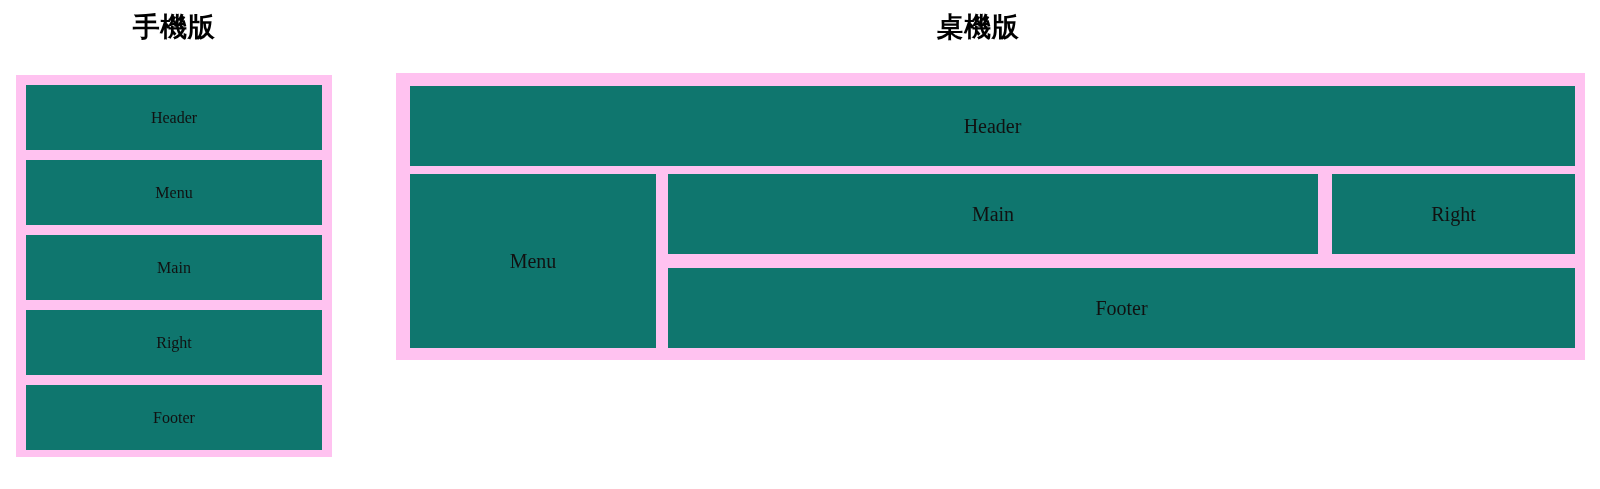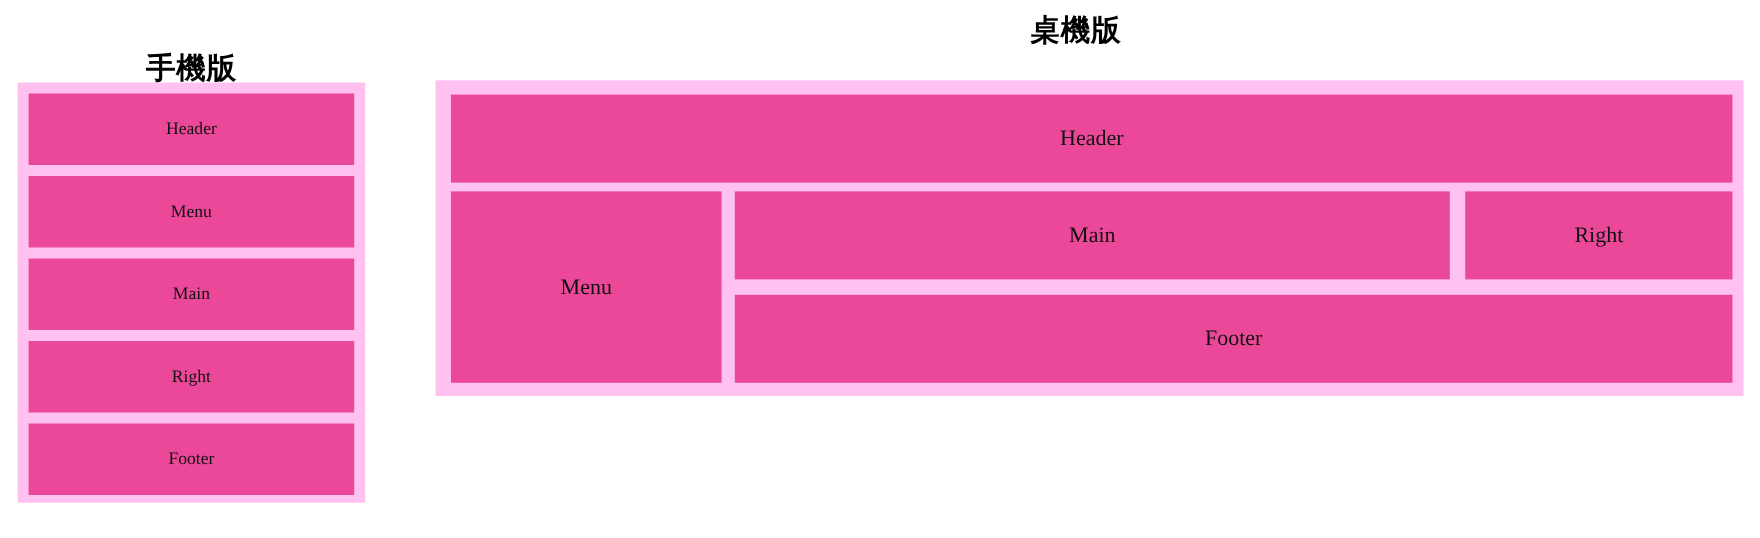--- a/index.html
+++ b/index.html
@@ -25,37 +25,36 @@
     line-height: 1;
     color: #000000;
     text-align: center;
     white-space: nowrap;
     letter-spacing: 0.5px;
   }
   #mobile-title {
     left: 16px;
     top: 14px;
     width: 316px;
-    margin-top: 35px;
   }
   #desktop-title {
     left: 383px;
     top: 14px;
     width: 1190px;
   }
 
   
   .pink-frame {
     position: absolute;
     background: #ffc2f0;
     box-sizing: border-box;
   }
   .block {
     position: absolute;
-    background: #ec4899;
+    background: #0f766e;
     box-sizing: border-box;
     display: flex;
     align-items: center;
     justify-content: center;
     color: #111111;
     font-family: "Liberation Serif", serif;
     font-weight: normal;
   }
   .block-label {
     display: block;

